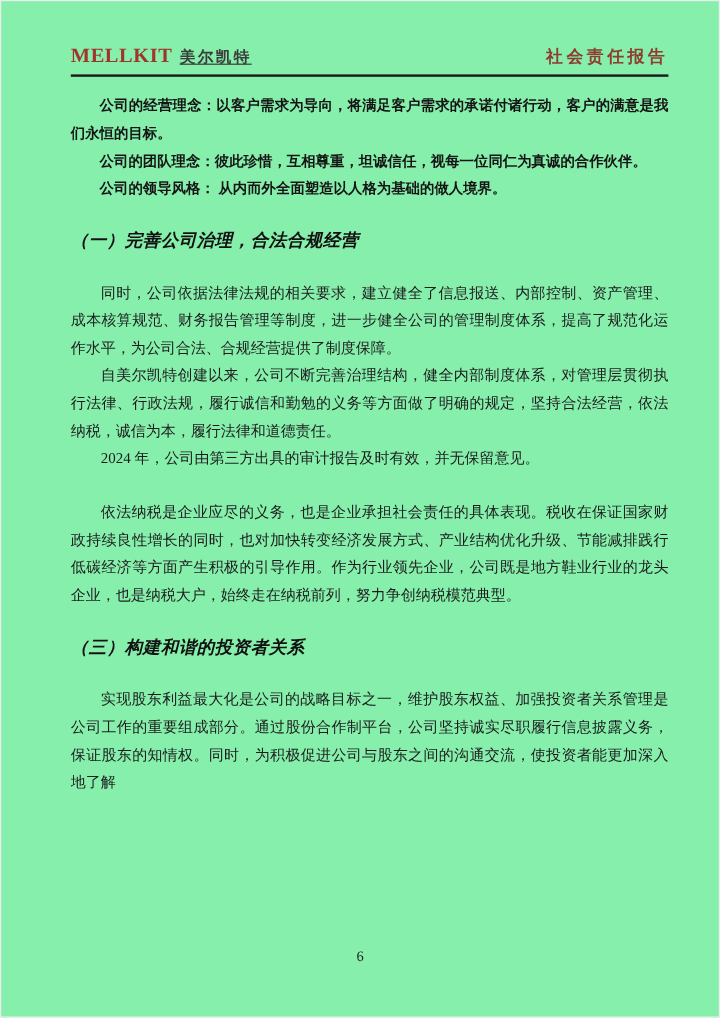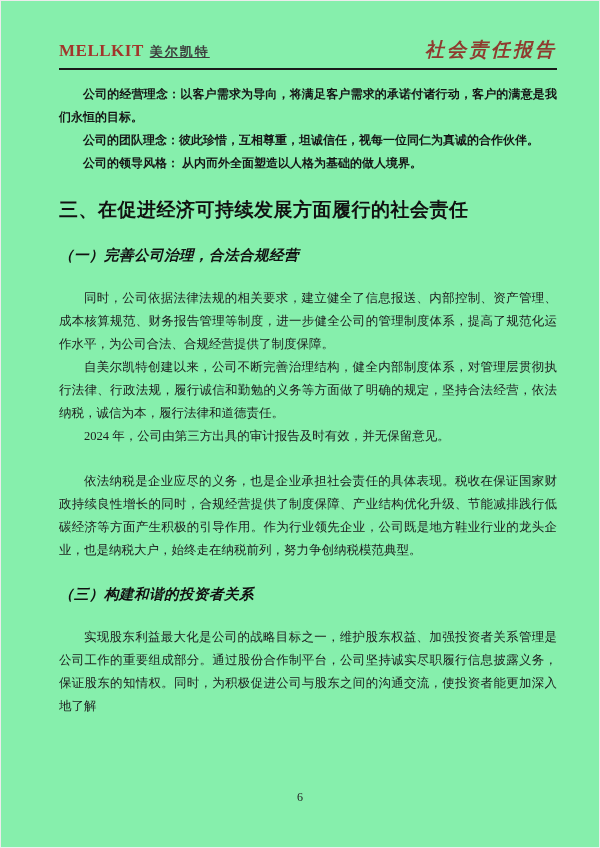--- a/index.html
+++ b/index.html
@@ -33,22 +33,21 @@
     letter-spacing: 0.5px;
     color: #a2352b;
   }
   .brand-cn {
     font-size: 13px; font-weight: 600;
     color: #3c3c3c;
     letter-spacing: 2px;
     text-decoration: underline;
   }
   .report-title {
-    font-size: 19px;
-    font-style: italic;
+    font-size: 14px;
     font-weight: 600;
     color: #8f3b2f;
     letter-spacing: 3px;
   }
   
   .intro { margin-top: 13px; }
   .intro p {
     font-size: 12px;
     font-weight: bold;
     line-height: 23px;
@@ -106,31 +105,30 @@
     </div>
     <div class="report-title">社会责任报告</div>
   </div>
 
   <div class="intro">
     <p>公司的经营理念：以客户需求为导向，将满足客户需求的承诺付诸行动，客户的满意是我们永恒的目标。</p>
     <p>公司的团队理念：彼此珍惜，互相尊重，坦诚信任，视每一位同仁为真诚的合作伙伴。</p>
     <p>公司的领导风格： 从内而外全面塑造以人格为基础的做人境界。</p>
   </div>
 
-  <h1 class="chapter-title">三、在促进经济可持续发展方面履行的社会责任</h1>
 
   <h2 class="section-title">（一）完善公司治理，合法合规经营</h2>
   <div class="paras">
     <p>同时，公司依据法律法规的相关要求，建立健全了信息报送、内部控制、资产管理、成本核算规范、财务报告管理等制度，进一步健全公司的管理制度体系，提高了规范化运作水平，为公司合法、合规经营提供了制度保障。</p>
     <p>自美尔凯特创建以来，公司不断完善治理结构，健全内部制度体系，对管理层贯彻执行法律、行政法规，履行诚信和勤勉的义务等方面做了明确的规定，坚持合法经营，依法纳税，诚信为本，履行法律和道德责任。</p>
     <p>2024 年，公司由第三方出具的审计报告及时有效，并无保留意见。</p>
   </div>
 
   <div class="paras">
-    <p>依法纳税是企业应尽的义务，也是企业承担社会责任的具体表现。税收在保证国家财政持续良性增长的同时，合规经营提供了制度保障、产业结构优化升级、节能减排践行低碳经济等方面产生积极的引导作用。作为行业领先企业，公司既是地方鞋业行业的龙头企业，也是纳税大户，始终走在纳税前列，努力争创纳税模范典型。</p>
+    <p>依法纳税是企业应尽的义务，也是企业承担社会责任的具体表现。税收在保证国家财政持续良性增长的同时，也对加快转变经济发展方式、产业结构优化升级、节能减排践行低碳经济等方面产生积极的引导作用。作为行业领先企业，公司既是地方鞋业行业的龙头企业，也是纳税大户，始终走在纳税前列，努力争创纳税模范典型。</p>
   </div>
 
   <h2 class="section-title">（三）构建和谐的投资者关系</h2>
   <div class="paras">
     <p>实现股东利益最大化是公司的战略目标之一，维护股东权益、加强投资者关系管理是公司工作的重要组成部分。通过股份合作制平台，公司坚持诚实尽职履行信息披露义务，保证股东的知情权。同时，为积极促进公司与股东之间的沟通交流，使投资者能更加深入地了解</p>
   </div>
 
   <div class="page-number">6</div>
 
 </div>

